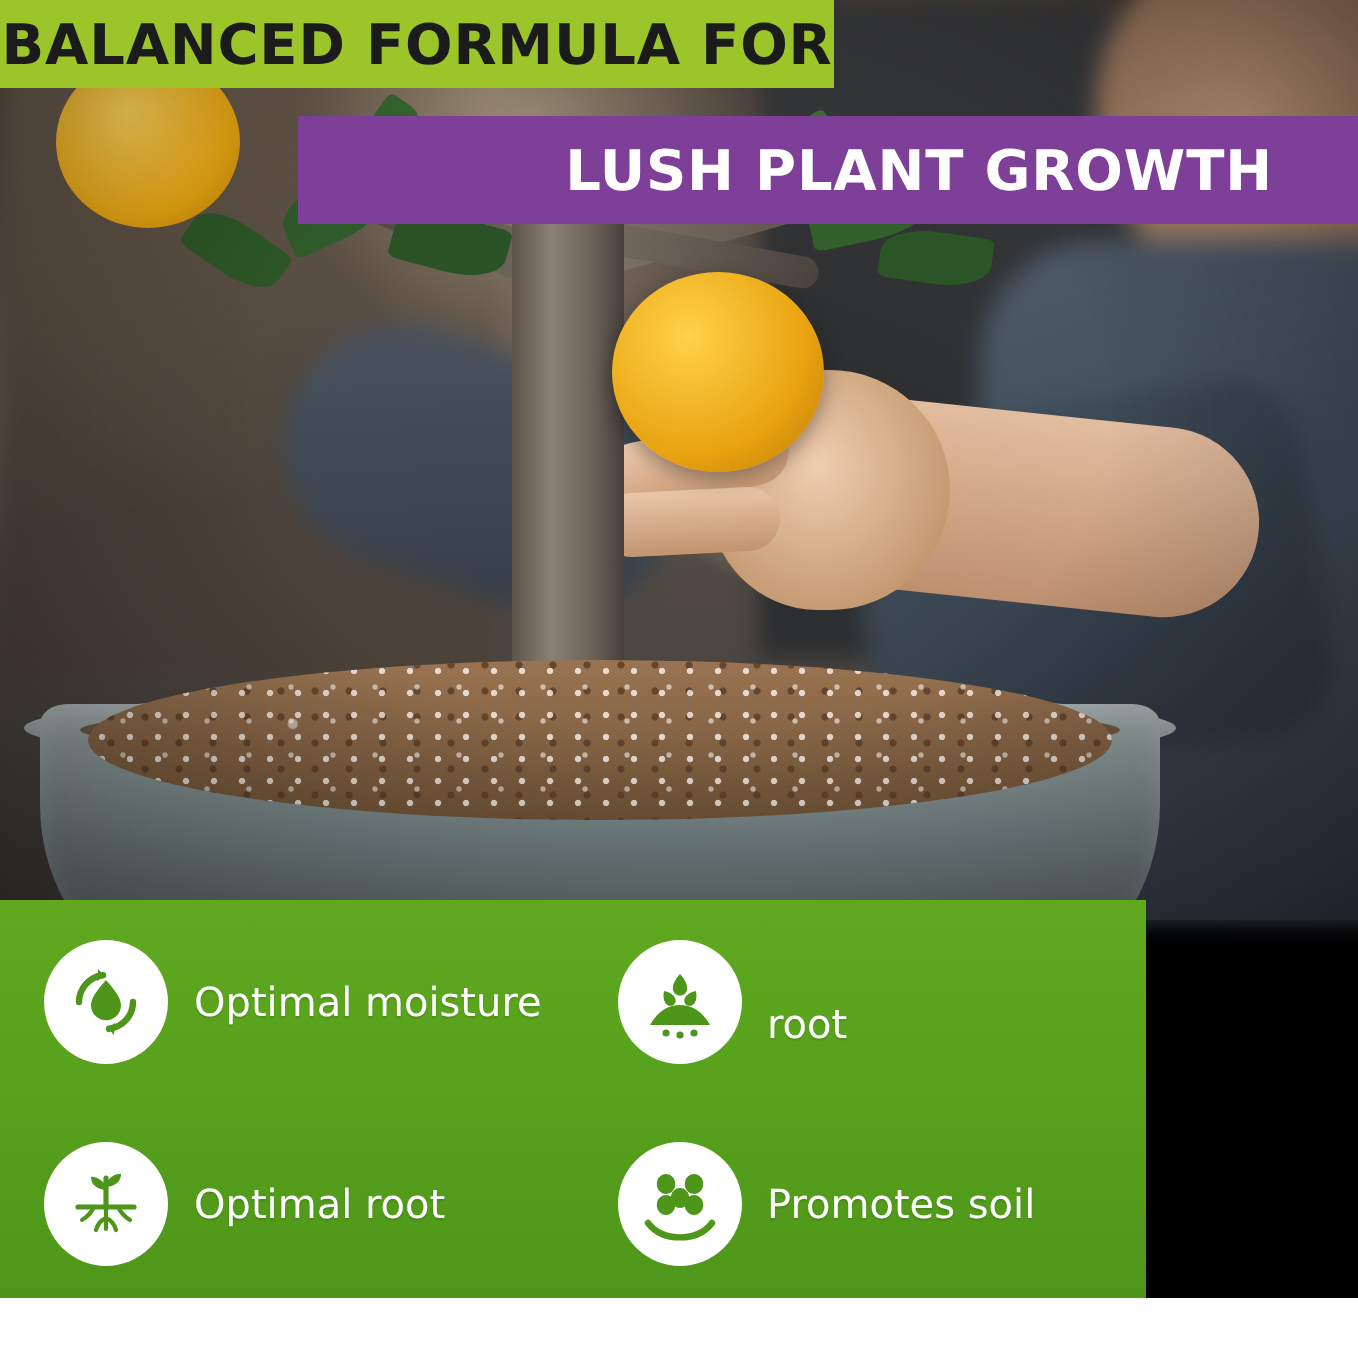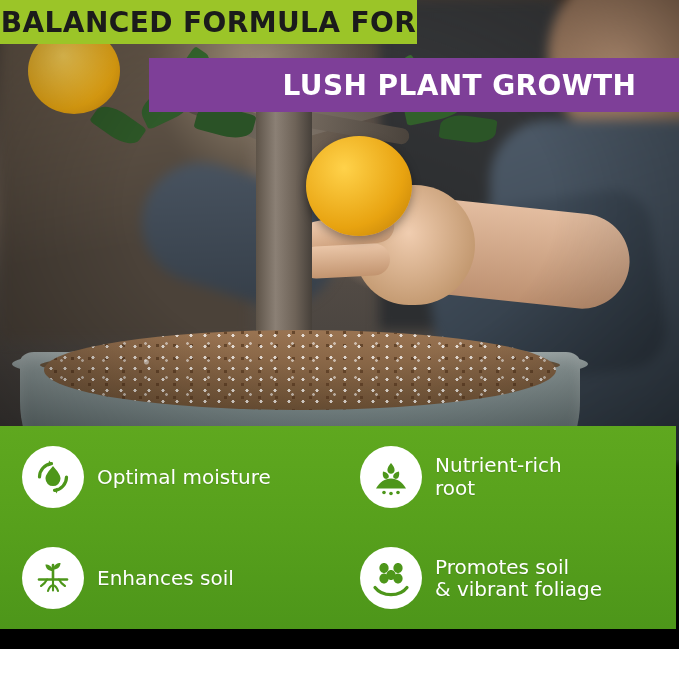--- a/index.html
+++ b/index.html
@@ -124,21 +124,21 @@
     position:absolute;left:149px;top:58px;width:621px;height:54px;
     background:#7e3f98;display:flex;align-items:center;justify-content:center;
   }
   .band-purple .txt{
     color:#ffffff;font-weight:bold;font-size:28px;letter-spacing:.4px;
     font-family:"DejaVu Sans", sans-serif;white-space:nowrap;
   }
 
   
   .features{
-    position:absolute;left:0;top:426px;width:676px;height:203px;
+    position:absolute;left:0;top:450px;width:573px;height:203px;
     background:linear-gradient(180deg,#5fa81f 0%,#57a01c 50%,#4d961a 100%);
     display:grid;grid-template-columns:1fr 1fr;grid-template-rows:1fr 1fr;
     padding:0;box-sizing:border-box;
   }
   .feat{display:flex;align-items:center;gap:13px;padding:6px 8px 6px 22px;box-sizing:border-box;}
   .feat .ico{
     flex:0 0 auto;width:62px;height:62px;border-radius:50%;
     background:#ffffff;display:flex;align-items:center;justify-content:center;
   }
   .feat .ico svg{display:block;}
@@ -225,55 +225,54 @@
           <path d="M22 8c2.4 2.6 3.6 5 3.6 7 0 2.2-1.6 3.8-3.6 3.8S18.4 17.2 18.4 15c0-2 1.2-4.4 3.6-7z" fill="#4d961a"></path>
           <path d="M14 16.5c2.8.6 4.6 1.8 5.4 3.2.9 1.5.4 3.2-1 3.9-1.4.7-3.1.1-3.9-1.4-.8-1.4-.9-3.4-.5-5.7z" fill="#4d961a"></path>
           <path d="M30 16.5c-2.8.6-4.6 1.8-5.4 3.2-.9 1.5-.4 3.2 1 3.9 1.4.7 3.1.1 3.9-1.4.8-1.4.9-3.4.5-5.7z" fill="#4d961a"></path>
           <path d="M7 33.5c3.6-6.6 9-10 15-10s11.4 3.4 15 10z" fill="#4d961a"></path>
           <circle cx="15" cy="37.5" r="1.8" fill="#4d961a"></circle>
           <circle cx="22" cy="38.5" r="1.8" fill="#4d961a"></circle>
           <circle cx="29" cy="37.5" r="1.8" fill="#4d961a"></circle>
         </svg>
       </span>
       <span class="lbl">
-        <span>Nutrient-rich</span><br>
+        <br>
         <span>root</span>
       </span>
     </div>
 
     <div class="feat">
       <span class="ico">
         <svg width="44" height="44" viewBox="0 0 44 44" aria-hidden="true">
           <path d="M22 9v14" stroke="#4d961a" stroke-width="2.6" fill="none" stroke-linecap="round"></path>
           <path d="M22 14c-1-3.6-4-5.6-7.5-5.6 0 3.8 2.8 6.4 7.5 6.6z" fill="#4d961a"></path>
           <path d="M22 12.5c1-3.6 4-5.6 7.5-5.6 0 3.8-2.8 6.4-7.5 6.6z" fill="#4d961a"></path>
           <path d="M8 23.5h28" stroke="#4d961a" stroke-width="2.6" stroke-linecap="round"></path>
           <path d="M22 23.5v11M22 29c-2.5 1-4.2 3-5 6M22 29c2.5 1 4.2 3 5 6M16 23.5c-1.5 3-3.5 5-6 6.5M28 23.5c1.5 3 3.5 5 6 6.5" stroke="#4d961a" stroke-width="2.1" fill="none" stroke-linecap="round"></path>
         </svg>
       </span>
       <span class="lbl">
-        <span>Enhances soil</span><br>
+        <span>Optimal root</span><br>
       </span>
     </div>
 
     <div class="feat">
       <span class="ico">
         <svg width="44" height="44" viewBox="0 0 44 44" aria-hidden="true">
           <g fill="#4d961a">
             <path d="M15 7c2.6 0 4.6 2.2 4.6 5s-2 5-4.6 5-4.6-2.2-4.6-5 2-5 4.6-5z"></path>
             <path d="M29 7c2.6 0 4.6 2.2 4.6 5s-2 5-4.6 5-4.6-2.2-4.6-5 2-5 4.6-5z"></path>
             <path d="M22 14c2.6 0 4.6 2.2 4.6 5s-2 5-4.6 5-4.6-2.2-4.6-5 2-5 4.6-5z"></path>
             <path d="M15 17.5c2.6 0 4.6 2.2 4.6 5s-2 5-4.6 5-4.6-2.2-4.6-5 2-5 4.6-5z"></path>
             <path d="M29 17.5c2.6 0 4.6 2.2 4.6 5s-2 5-4.6 5-4.6-2.2-4.6-5 2-5 4.6-5z"></path>
           </g>
           <path d="M6 31.5c3.5 4.6 9.2 7.2 16 7.2s12.5-2.6 16-7.2" fill="none" stroke="#4d961a" stroke-width="3.2" stroke-linecap="round"></path>
         </svg>
       </span>
       <span class="lbl">
         <span>Promotes soil</span><br>
-        <span>&amp; vibrant foliage</span>
       </span>
     </div>
 
   </div>
 
   <div class="bottombar"></div>
 </div>
 
 </body></html>

